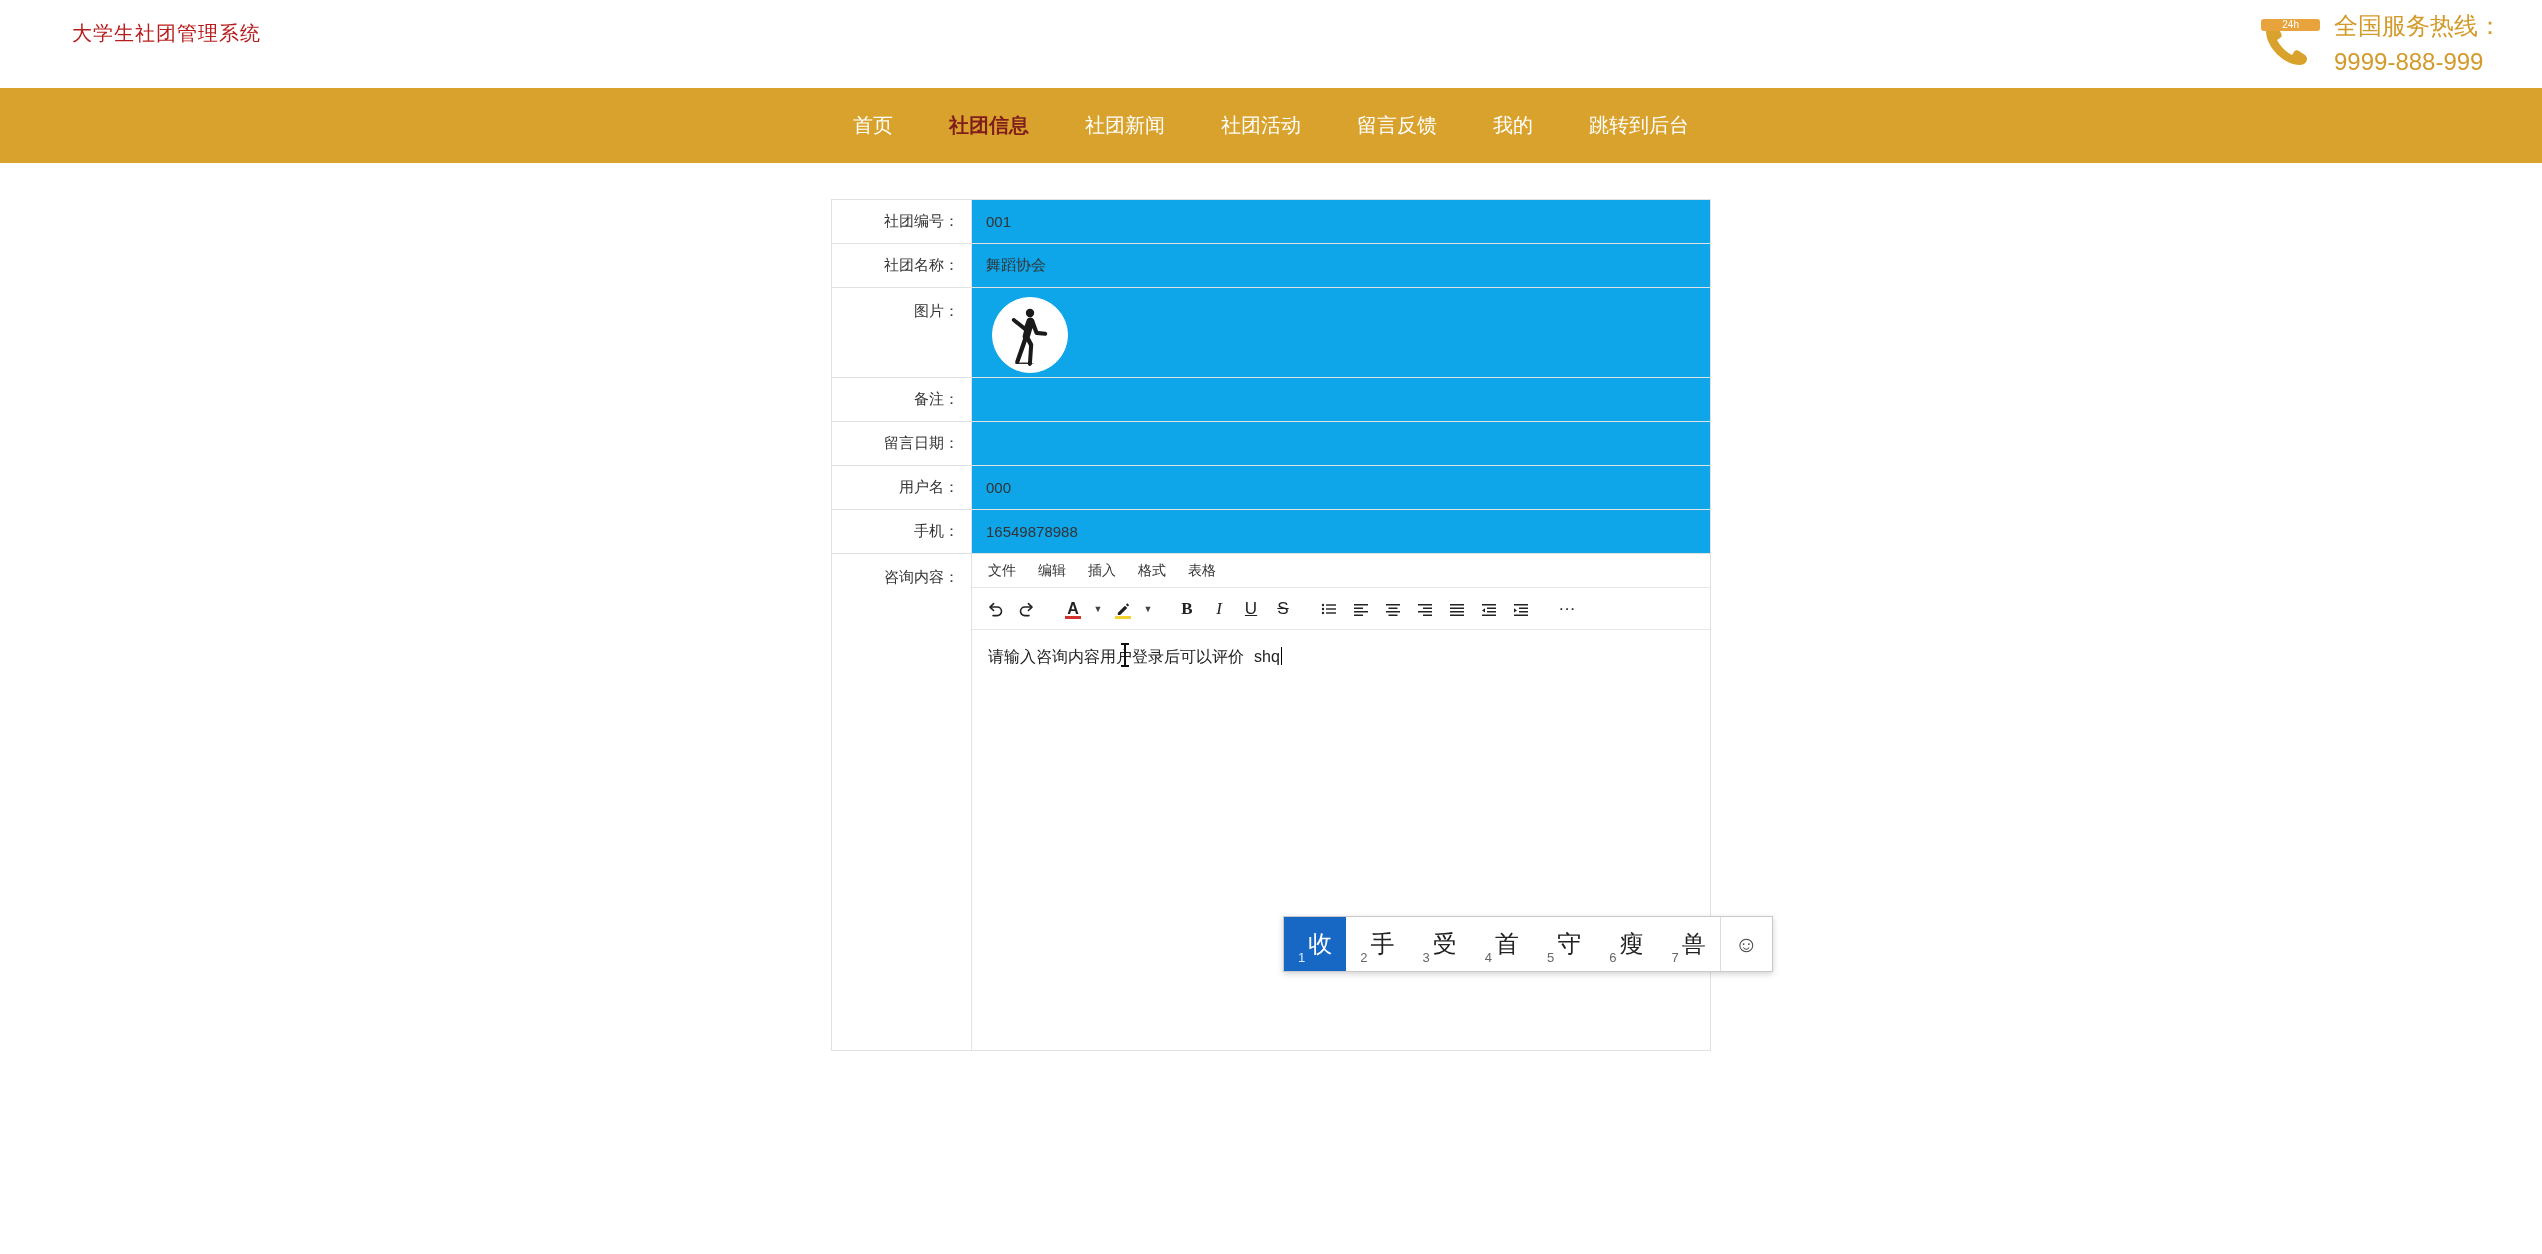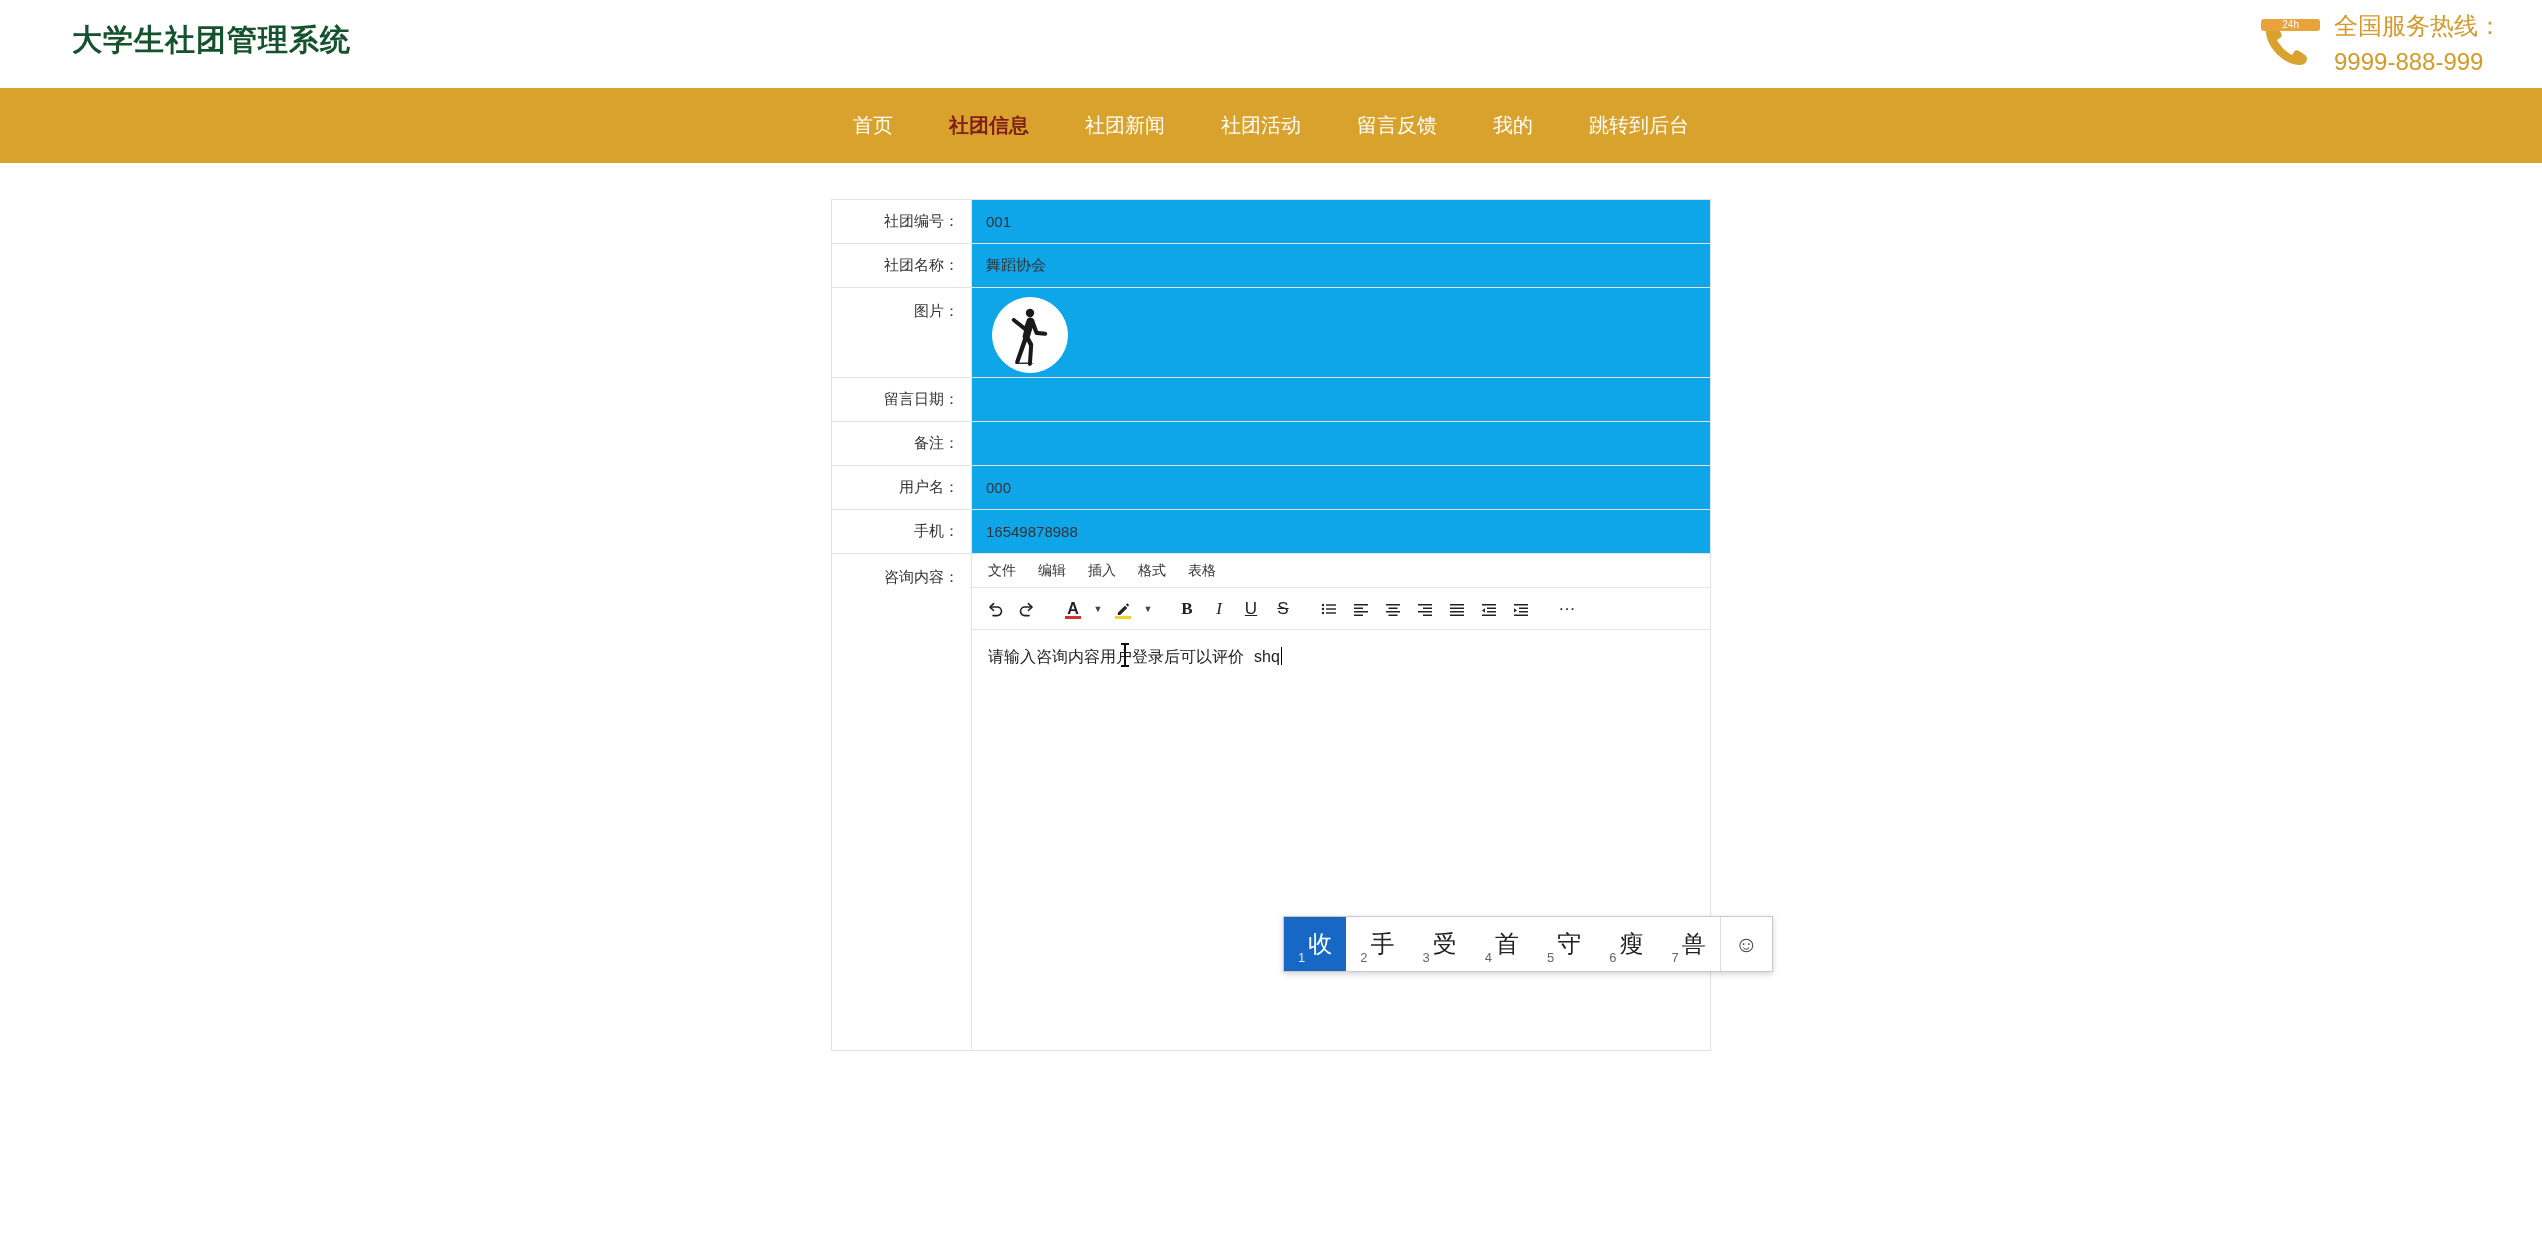--- a/index.html
+++ b/index.html
@@ -13,23 +13,23 @@
   
   .top-header {
     position: relative;
     height: 88px;
     background: #ffffff;
     border-bottom: 0px solid #eee;
   }
   .brand {
     position: absolute;
     left: 72px; top: 20px;
-    font-size: 30px;
-    font-weight: bold;
-    color: #14532d;
+    font-size: 20px;
+    font-weight: normal;
+    color: #b91c1c;
     letter-spacing: 1px;
   }
   .hotline {
     position: absolute;
     right: 40px; top: 8px;
     display: flex;
     align-items: center;
     gap: 16px;
   }
   .phone-icon-wrap {
@@ -300,25 +300,25 @@
             <g fill="#1a1a1a">
               <circle cx="37" cy="15" r="4.2"></circle>
               <path d="M37 19.5c-1.6 0-2.8 1-3.3 2.4l-2.1 6.2-9.6-7.6c-.9-.7-2.1-.6-2.8.3-.7.9-.5 2.1.4 2.8l11.4 9.1-1.3 5.4c-.2.9 0 1.6.4 2.3l-7.8 22.9c-.4 1.1.2 2.2 1.3 2.6 1.1.4 2.2-.2 2.6-1.2l7.6-21.3 2.3 4.4-1.2 18.1c-.1 1.1.8 2.1 1.9 2.1 1.1 0 2-.8 2.1-1.9l1.3-19c.1-.7-.1-1.3-.4-1.9l-3.1-5.7 2.8-9.6 2.1 5.6c.3.8 1 1.3 1.8 1.4l8.6.8c1.1.1 2.1-.7 2.2-1.8.1-1.1-.7-2.1-1.8-2.2l-7.3-.7-3.4-9.2c-.2-2.4-1.6-4.1-3.9-4.4-.1 0-.1 0-.2 0z"></path>
               <path d="M30 64.5c-3.5 0-6.8.6-9 1.5h20.5c-2.2-.9-5.5-1.5-9-1.5h-2.5z" opacity="0.9"></path>
             </g>
           </svg>
         </div>
       </td>
     </tr>
     <tr class="row-empty">
+      <td class="label-cell">备注：</td>
+      <td class="value-cell"></td>
+    </tr>
+    <tr class="row-empty">
       <td class="label-cell">留言日期：</td>
-      <td class="value-cell"></td>
-    </tr>
-    <tr class="row-empty">
-      <td class="label-cell">备注：</td>
       <td class="value-cell"></td>
     </tr>
     <tr>
       <td class="label-cell">用户名：</td>
       <td class="value-cell">000</td>
     </tr>
     <tr>
       <td class="label-cell">手机：</td>
       <td class="value-cell">16549878988</td>
     </tr>

